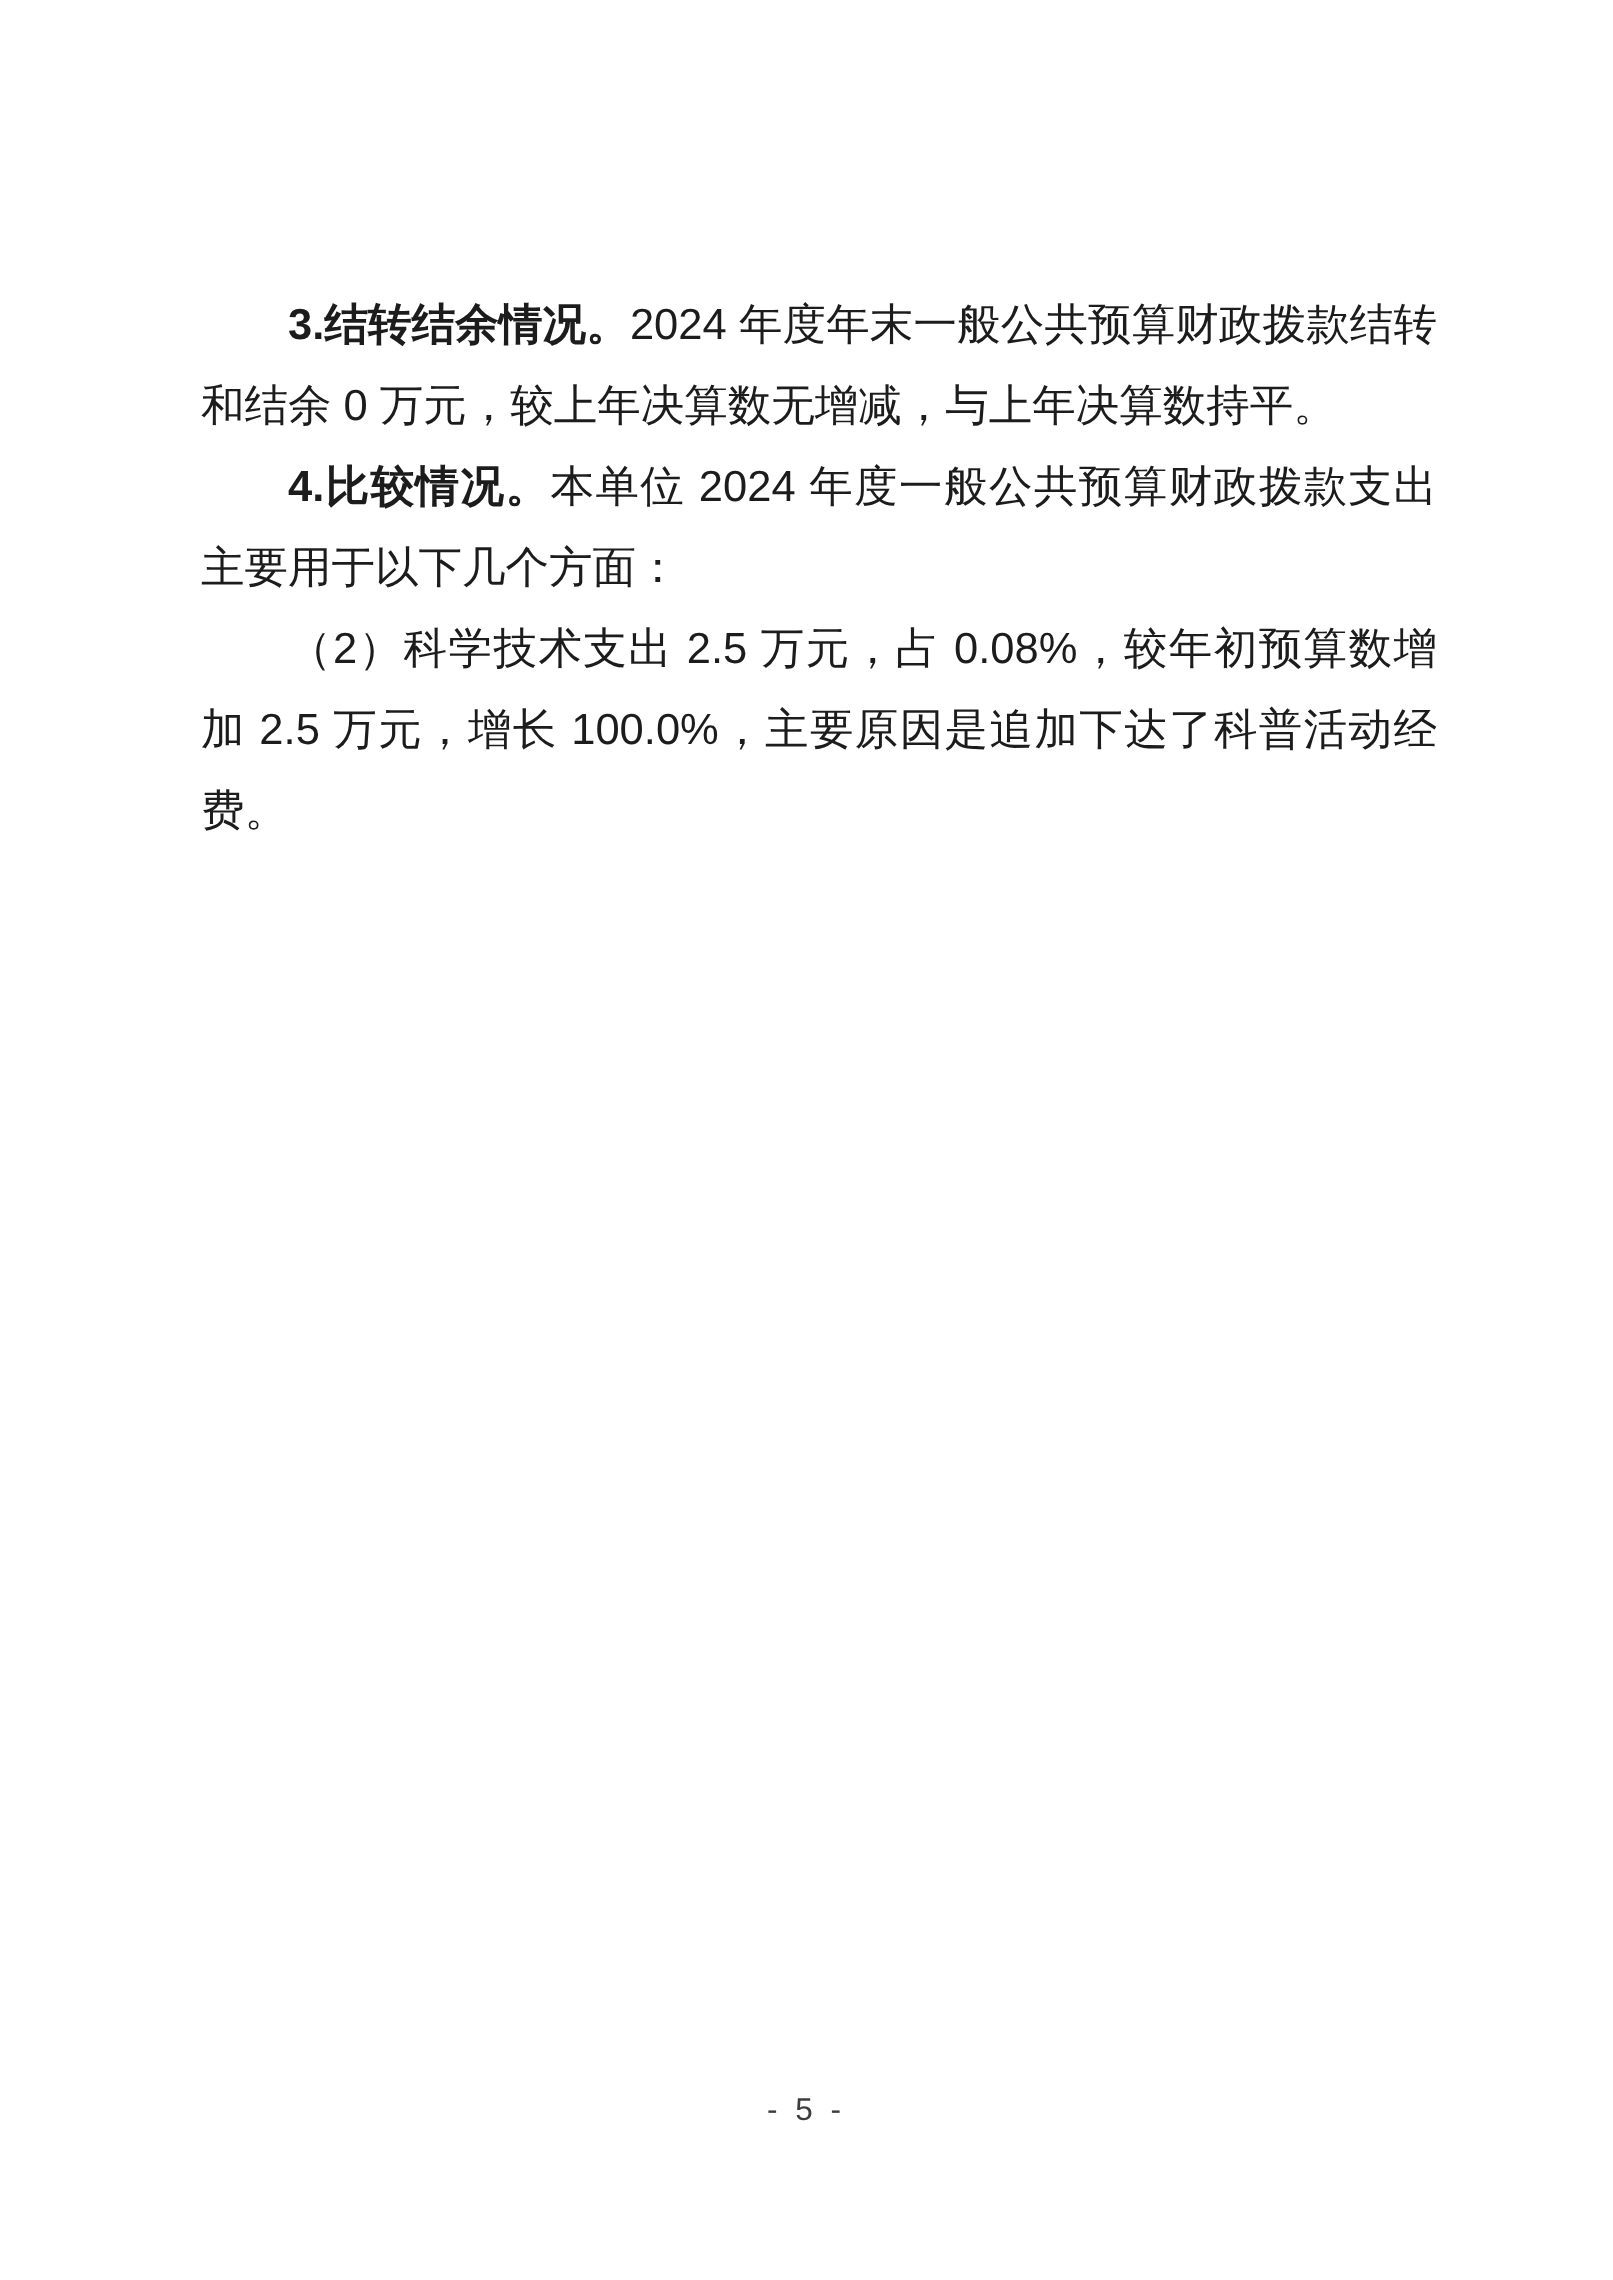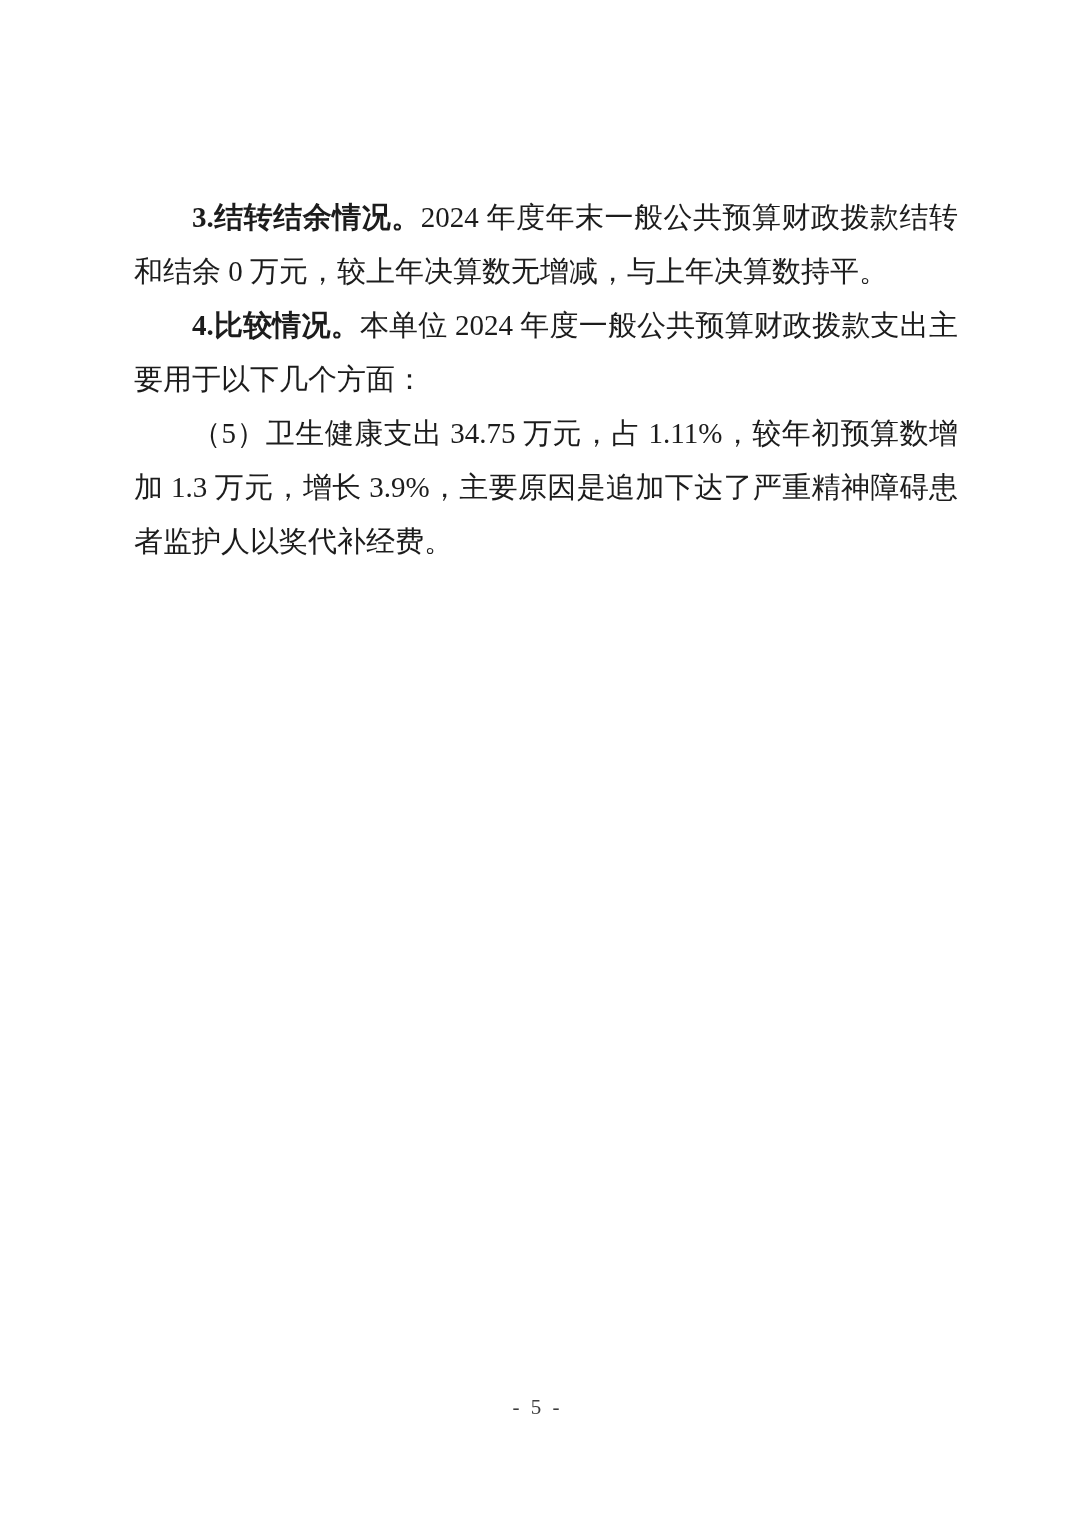--- a/index.html
+++ b/index.html
@@ -6,21 +6,21 @@
     margin: 0;
     padding: 0;
     background: #ffffff;
   }
   .page {
     position: relative;
     width: 1075px;
     height: 1520px;
     background: #ffffff;
     overflow: hidden;
-    font-family: Liberation Serif, serif;
+    font-family: Liberation Sans, sans-serif;
     color: #1c1c1c;
     border-radius: 23px;
   }
   .content {
     position: absolute;
     left: 134px;
     top: 190px;
     width: 824px;
   }
   .para {
@@ -51,22 +51,22 @@
 <body>
 
 <div class="page">
   <div class="content">
 
     <p class="para"><b class="lead">3.结转结余情况。</b><span>2024 年度年末一般公共预算财政拨款结转和结余 0 万元，较上年决算数无增减，与上年决算数持平。</span></p>
 
     <p class="para"><b class="lead">4.比较情况。</b><span>本单位 2024 年度一般公共预算财政拨款支出主要用于以下几个方面：</span></p>
 
 
+    <p class="para"><b class="lead"></b><span>（2）科学技术支出 2.5 万元，占 0.08%，较年初预算数增加 2.5 万元，增长 100.0%，主要原因是追加下达了科普活动经费。</span></p>
 
 
 
-    <p class="para"><b class="lead"></b><span>（5）卫生健康支出 34.75 万元，占 1.11%，较年初预算数增加 1.3 万元，增长 3.9%，主要原因是追加下达了严重精神障碍患者监护人以奖代补经费。</span></p>
 
 
   </div>
 
   <div class="footer">- 5 -</div>
 </div>
 
 </body></html>

